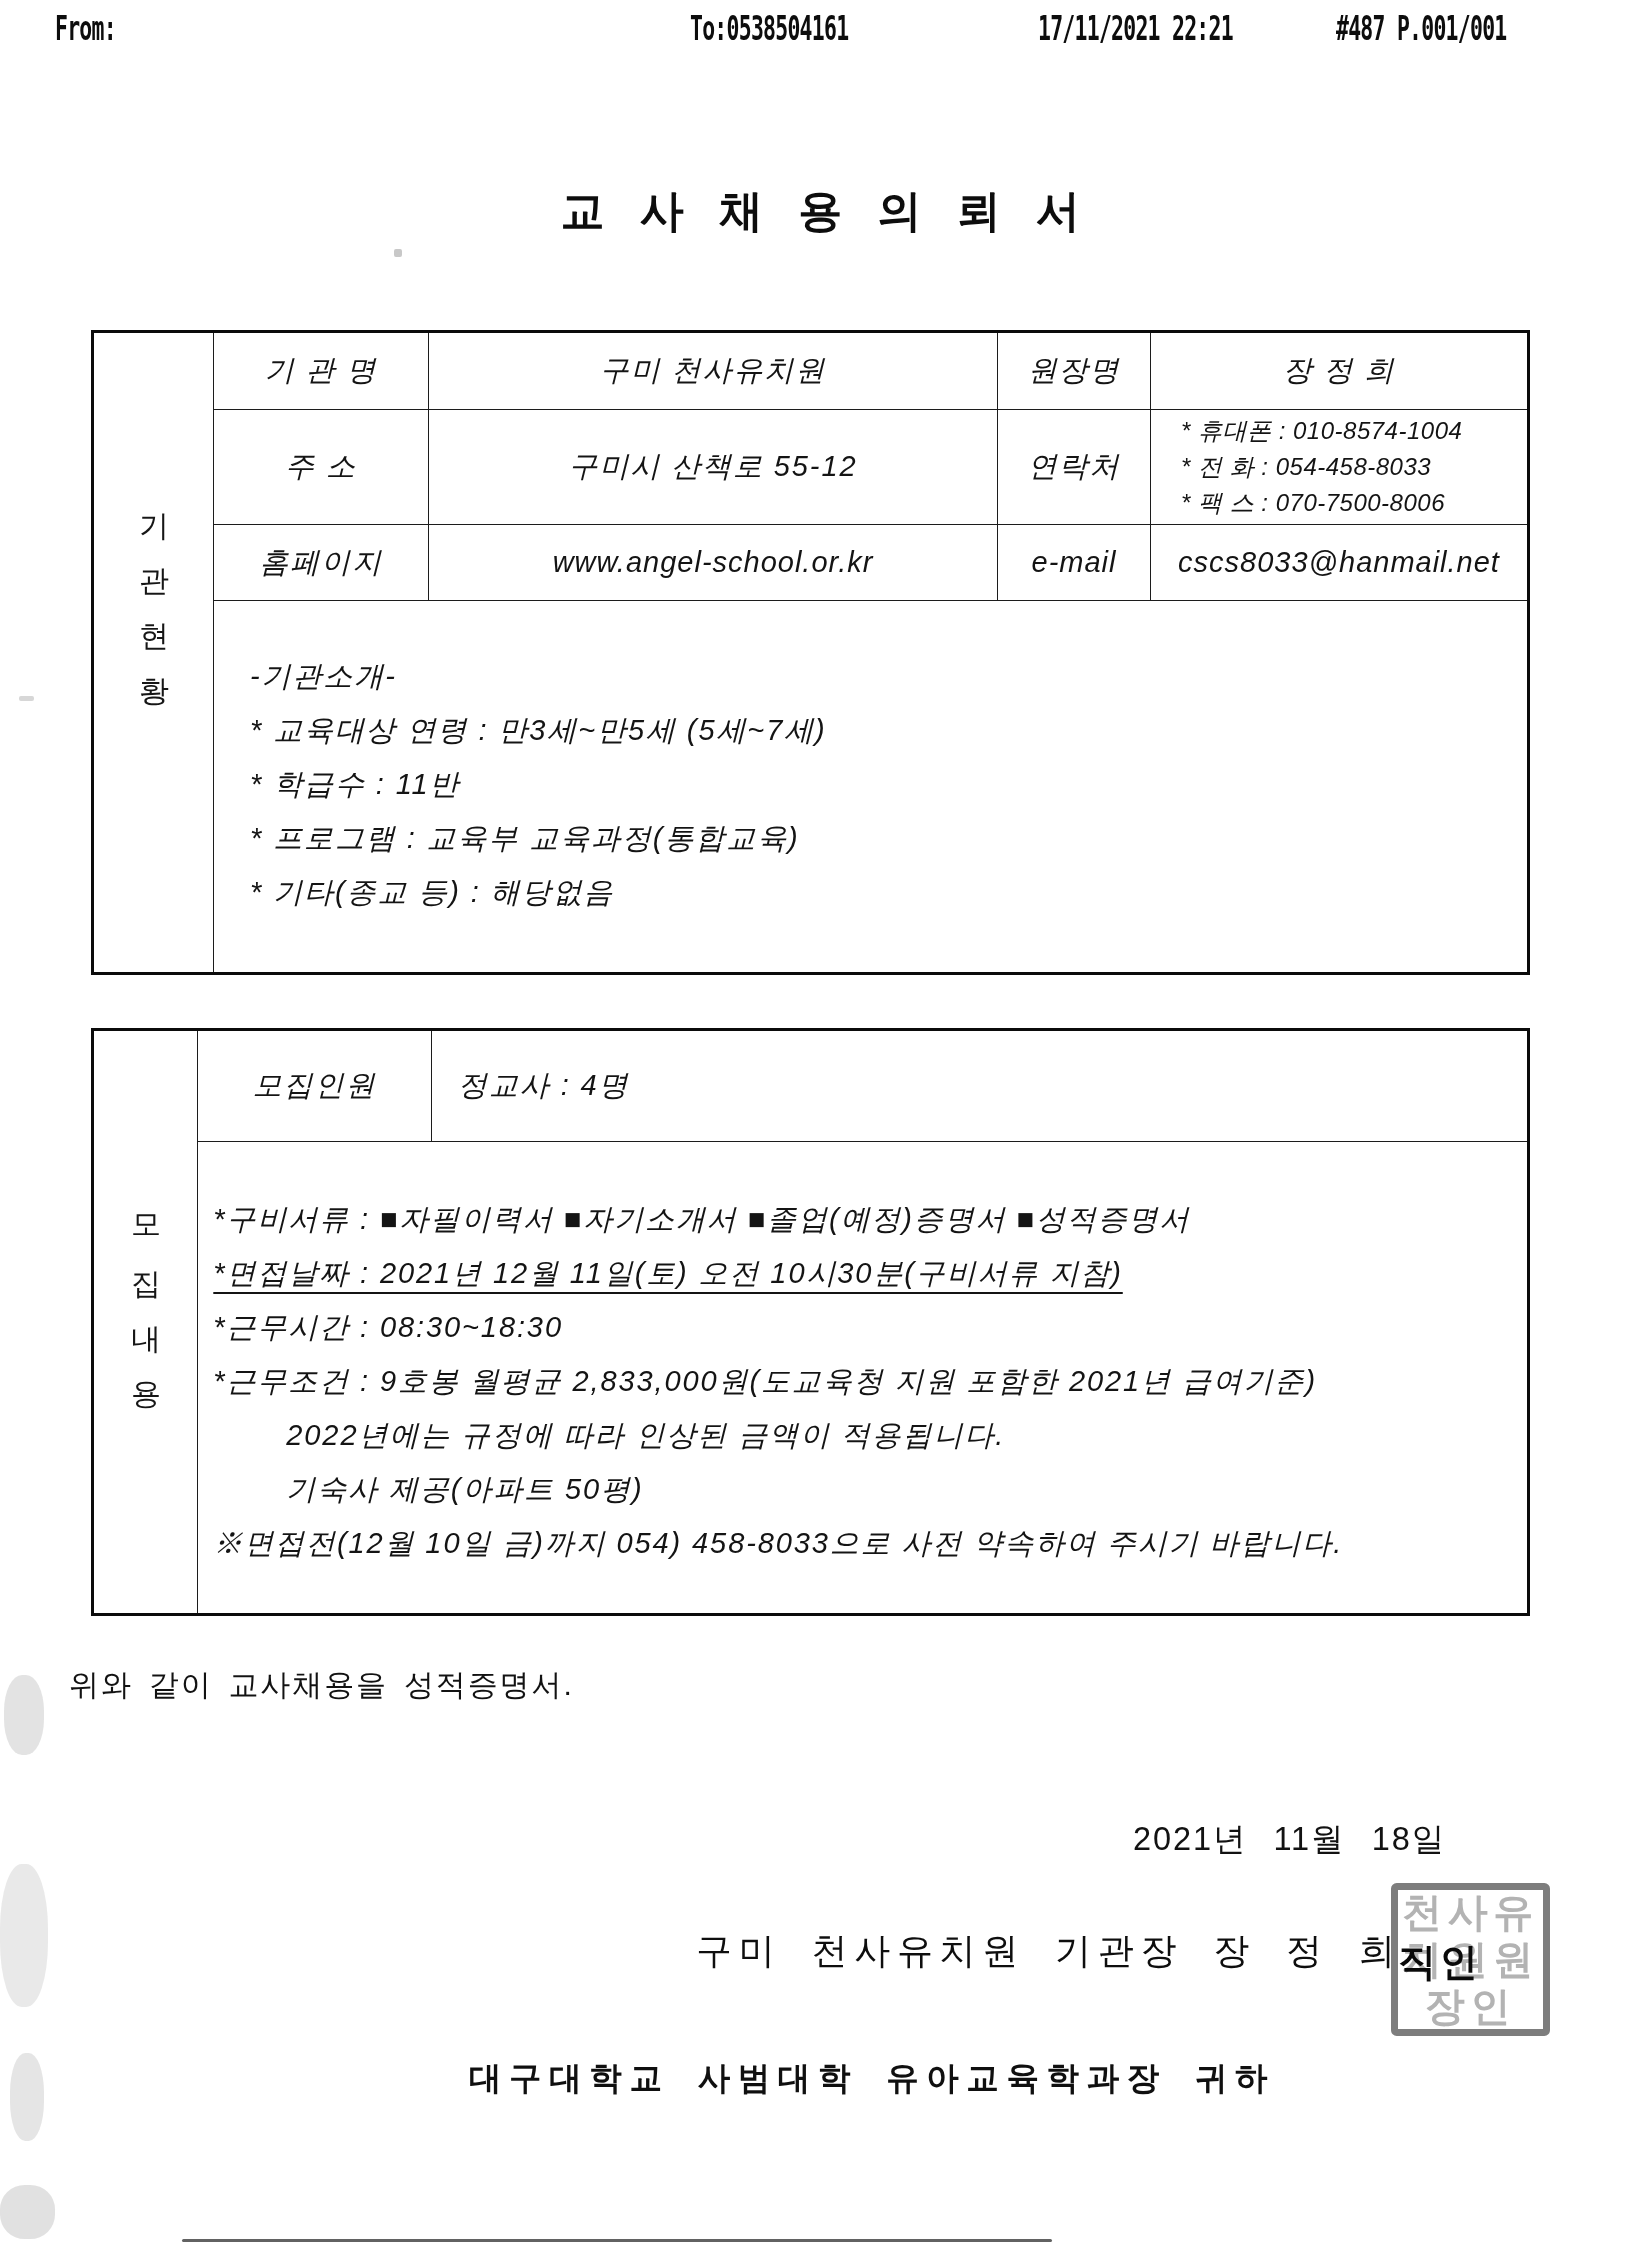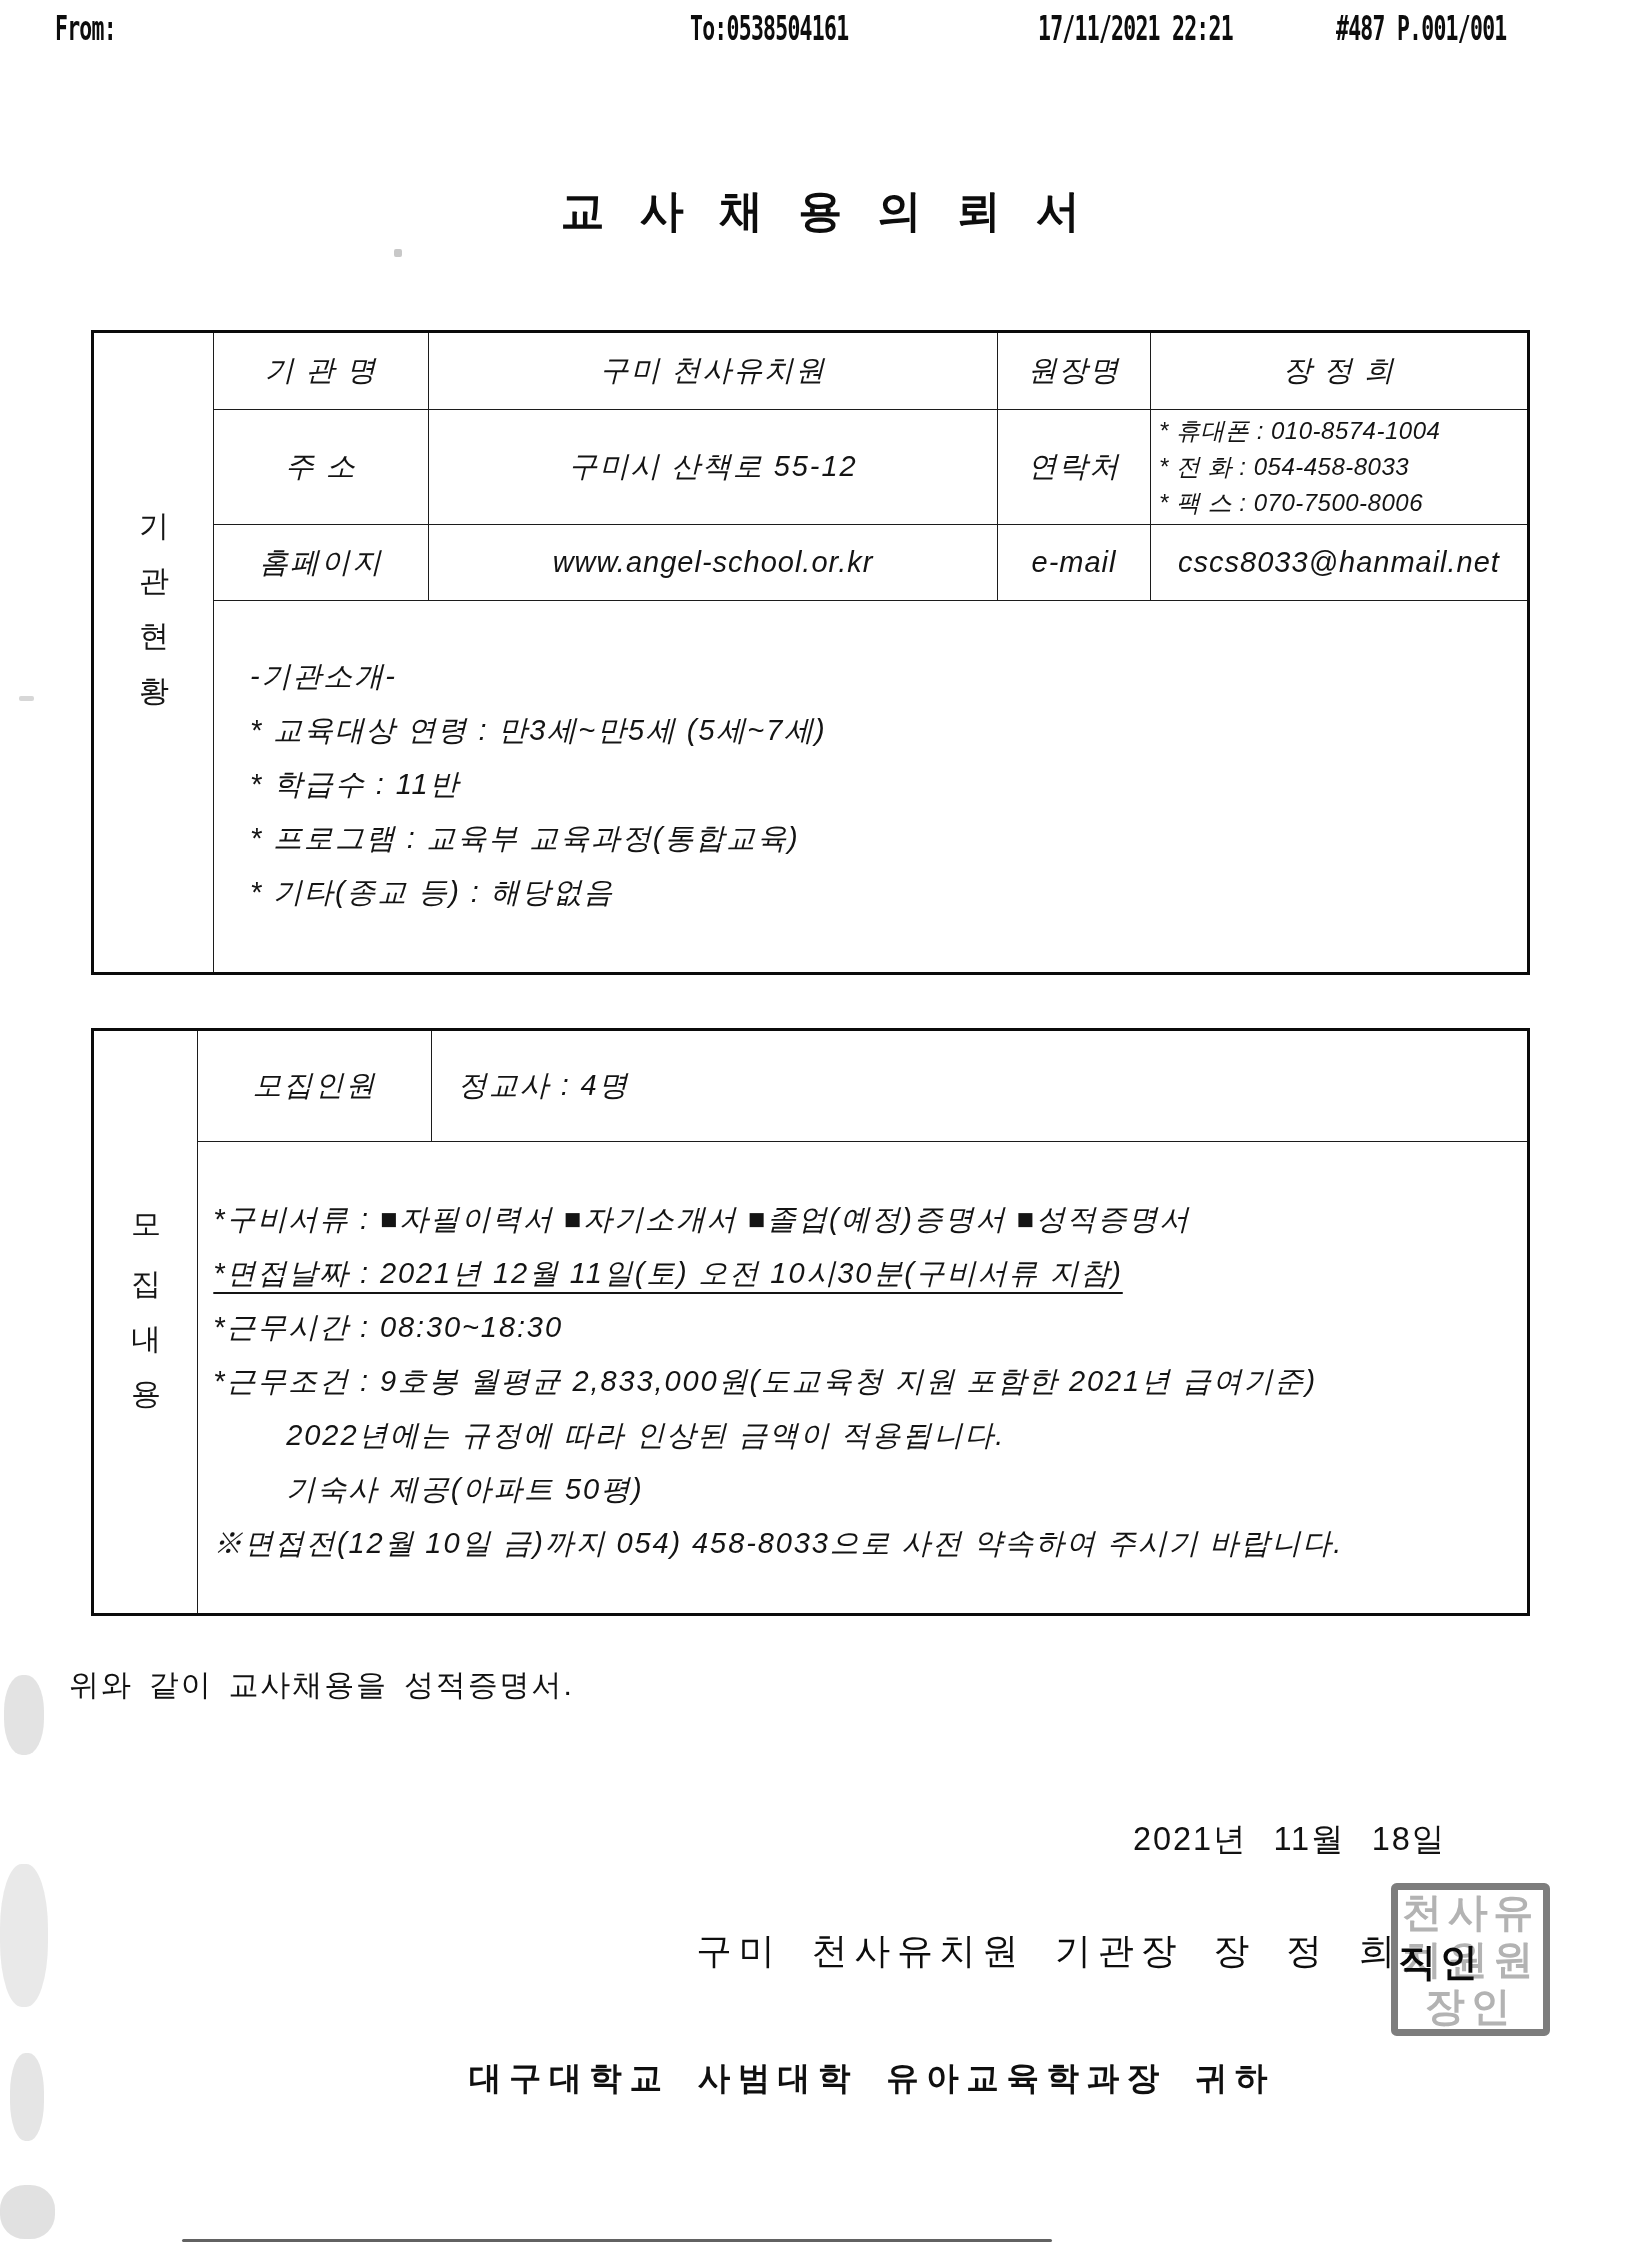--- a/index.html
+++ b/index.html
@@ -39,21 +39,21 @@
   .c { display:flex; align-items:center; justify-content:center;
        font-size:29px; letter-spacing:1.9px; color:#141414; white-space:nowrap; }
   .bl { border-left:1.9px solid #1c1c1c;font-style:italic; }
   .bt { border-top:1.9px solid #1c1c1c; }
   .vlabel { grid-column:1; display:flex; justify-content:center; align-items:flex-start; }
   .t1 .vlabel { grid-row:1/5; padding-top:158px; }
   .t2 .vlabel { grid-row:1/3; padding-top:163px; }
   .vtext { writing-mode:vertical-rl; text-orientation:upright; letter-spacing:25px;
            font-size:30px; color:#161616; }
   .contact { flex-direction:column; align-items:flex-start; justify-content:center;
-             padding-left:8px; font-size:24px; line-height:36px; letter-spacing:0.5px; }
+             padding-left:30px; font-size:24px; line-height:36px; letter-spacing:0.5px; }
   .span-cell { grid-column:2/6; flex-direction:column; align-items:flex-start;
                justify-content:flex-start; padding:48px 27px 0 36px; line-height:54px; }
   .t2 .span-cell { grid-column:2/4; padding:50px 9.6px 0 15.3px; }
   .latin { letter-spacing:1px; }
   .valcell { justify-content:flex-start; padding-left:26px; }
   .line { white-space:nowrap; }
   .u { text-decoration:underline; text-underline-offset:8.6px; text-decoration-thickness:1.9px; }
   .ind { padding-left:73px; }
 
   

